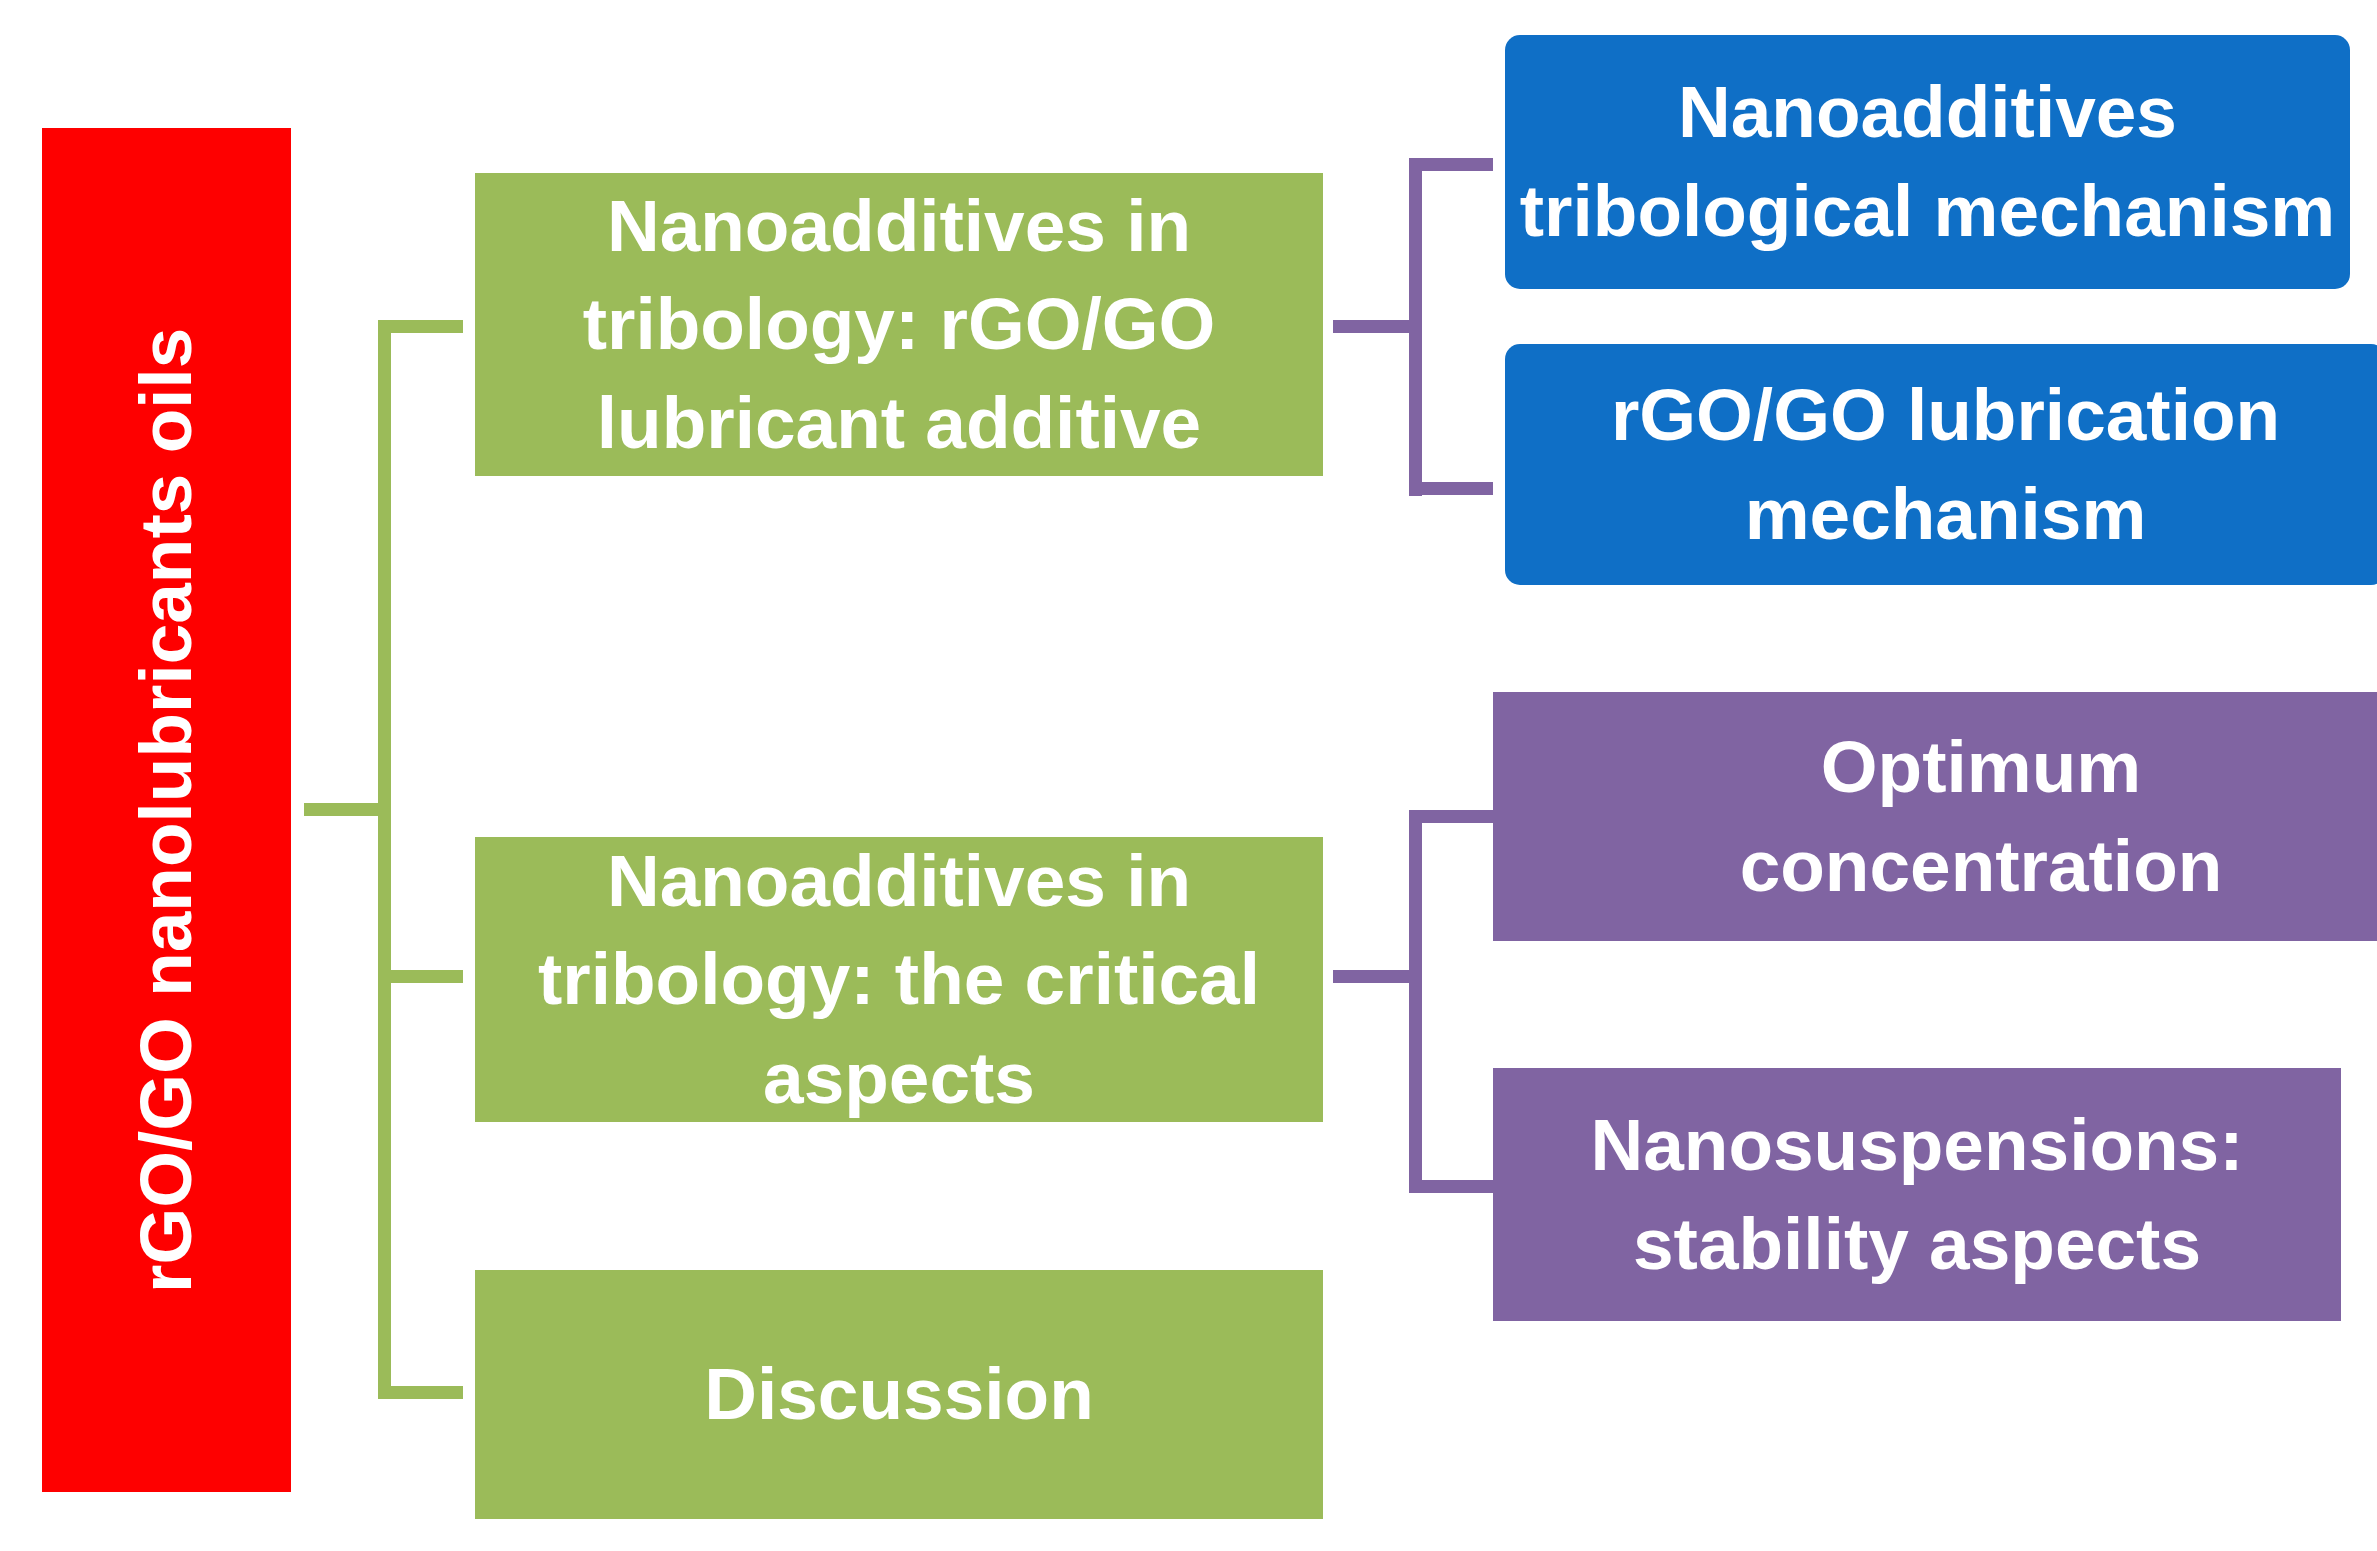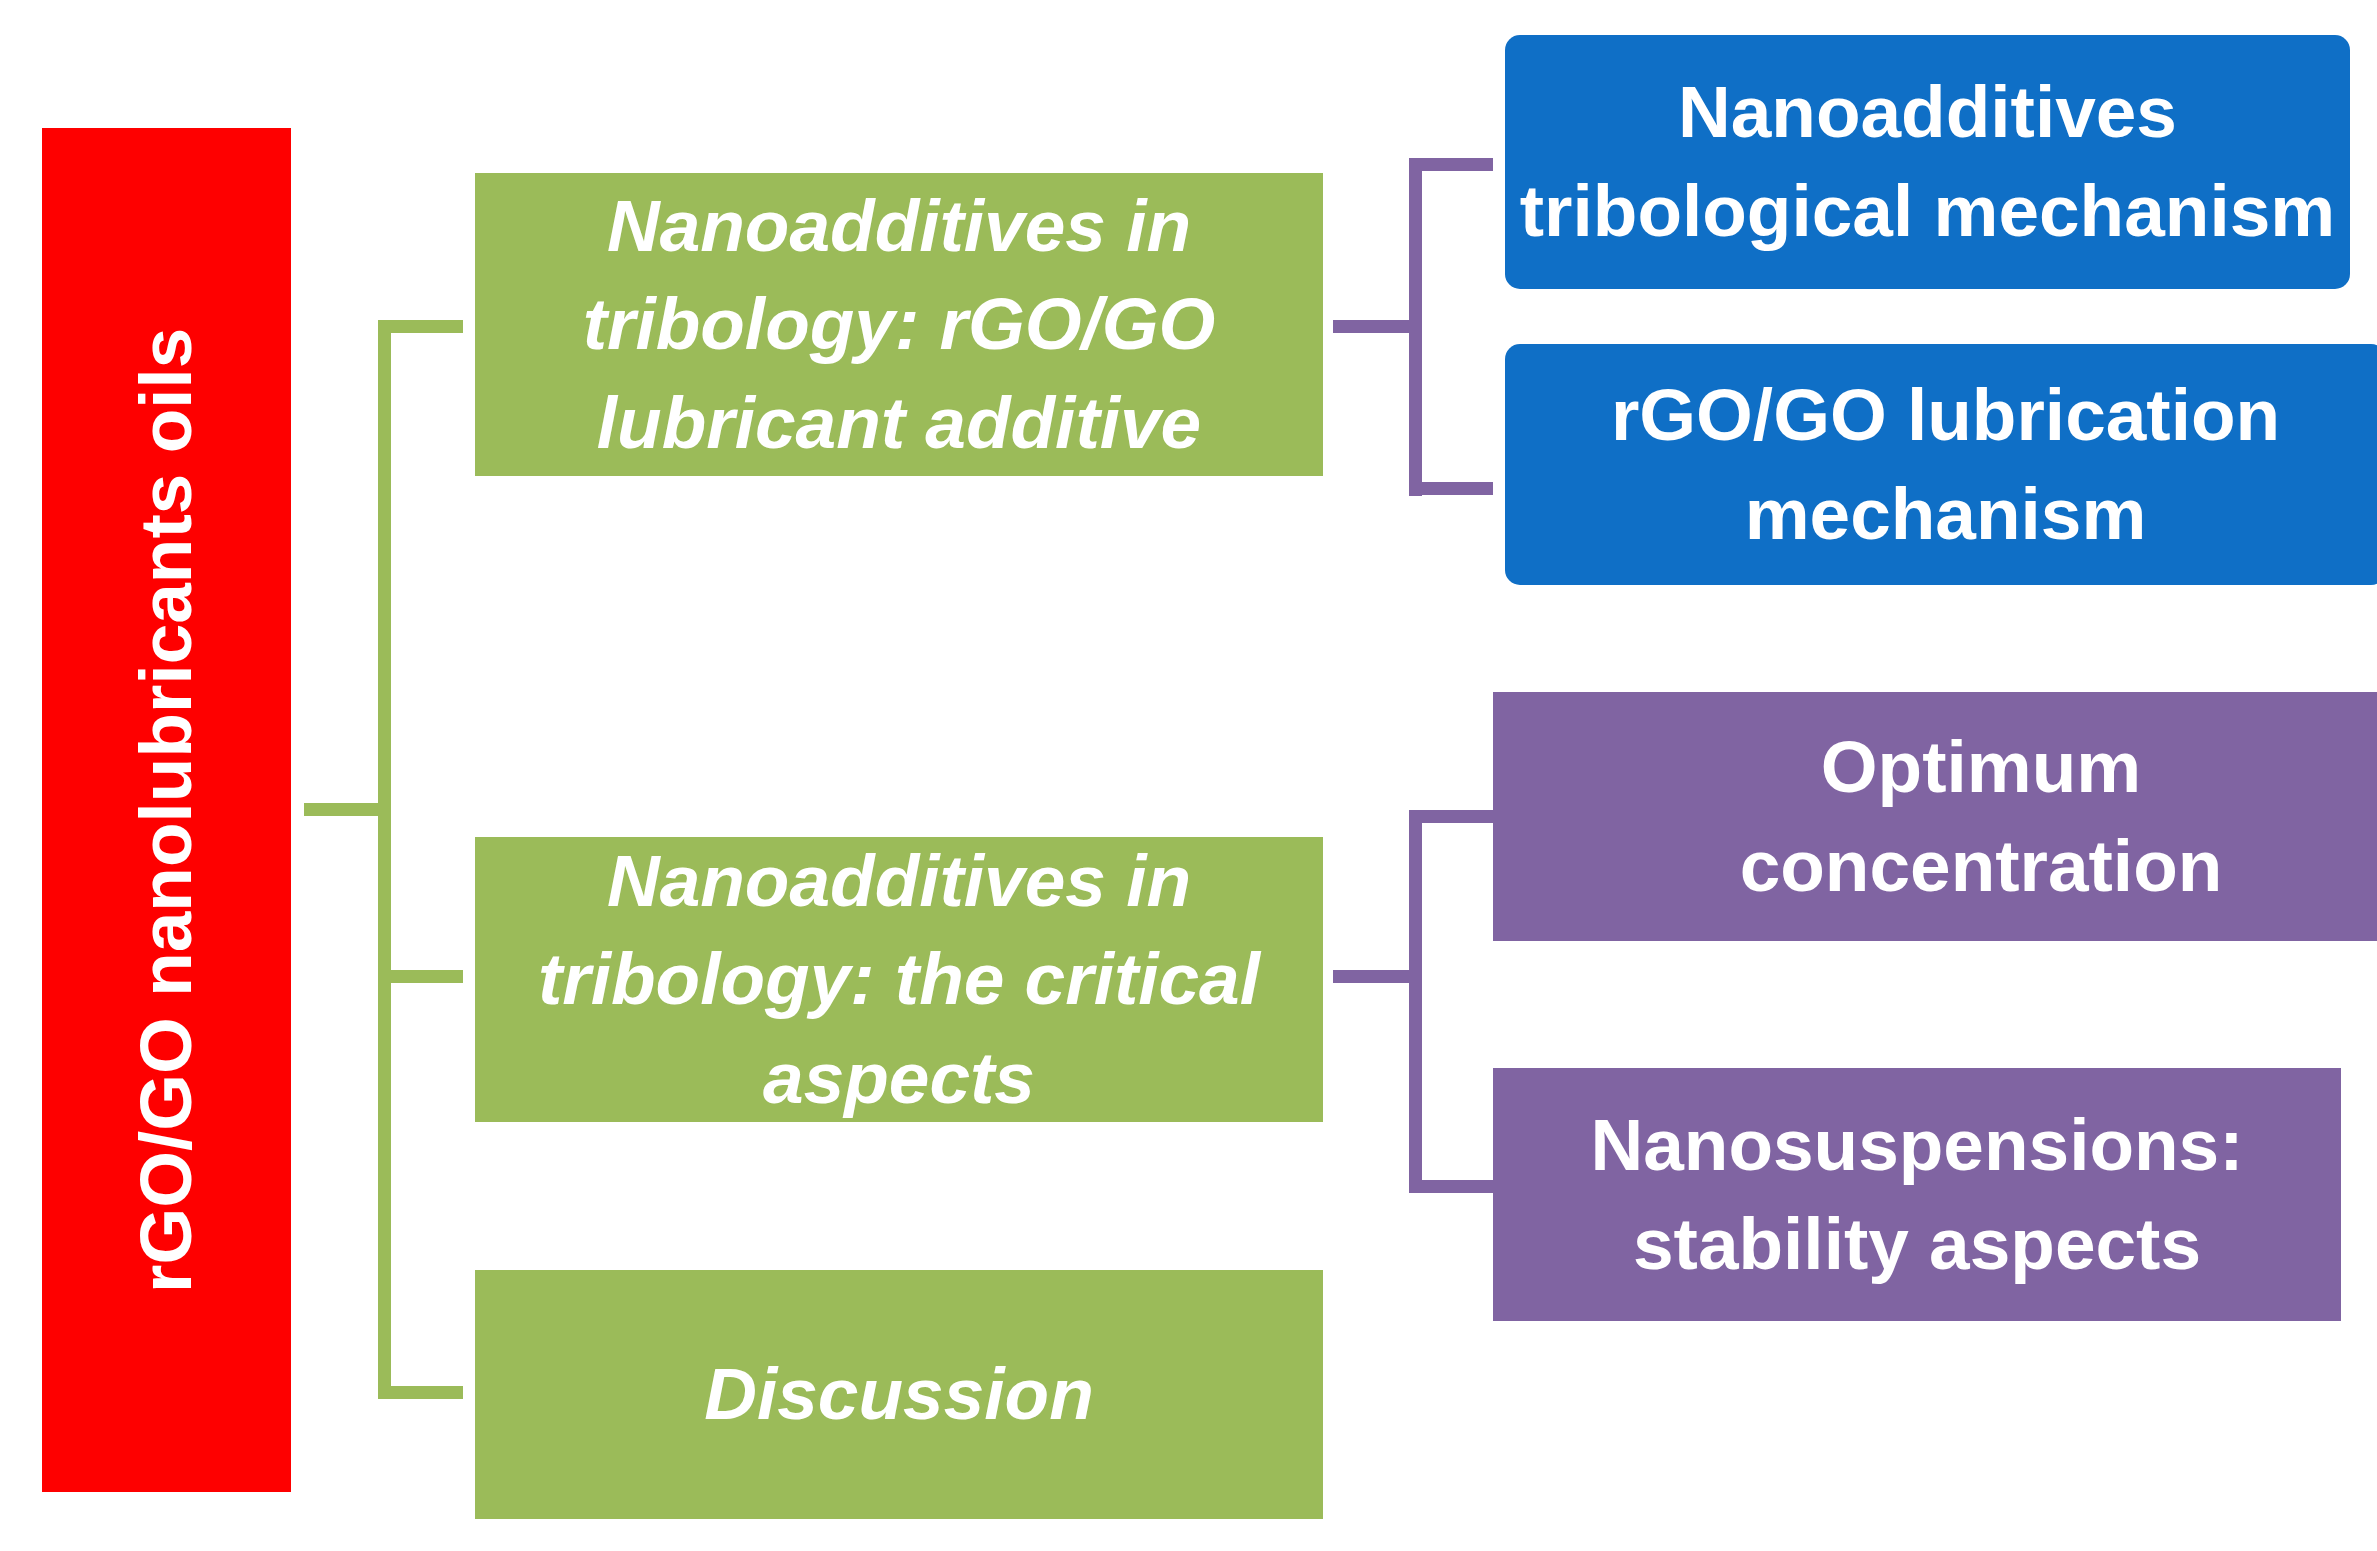--- a/index.html
+++ b/index.html
@@ -16,21 +16,21 @@
     align-items: center;
     justify-content: center;
     text-align: center;
     color: #ffffff;
     font-weight: bold;
     font-size: 73px;
     line-height: 1.35;
     white-space: pre-line;
   }
   .node.red    { background: var(--red); }
-  .node.green  { background: var(--green); font-style: italic; }
+  .node.green  { background: var(--green); }
   .node.blue   { background: var(--blue); border-radius: 15px; }
   .node.purple { background: var(--purple); }
 
   .rotated-label {
     transform: rotate(-90deg);
     white-space: nowrap;
     display: block;
   }
 
   .line { position: absolute; }

